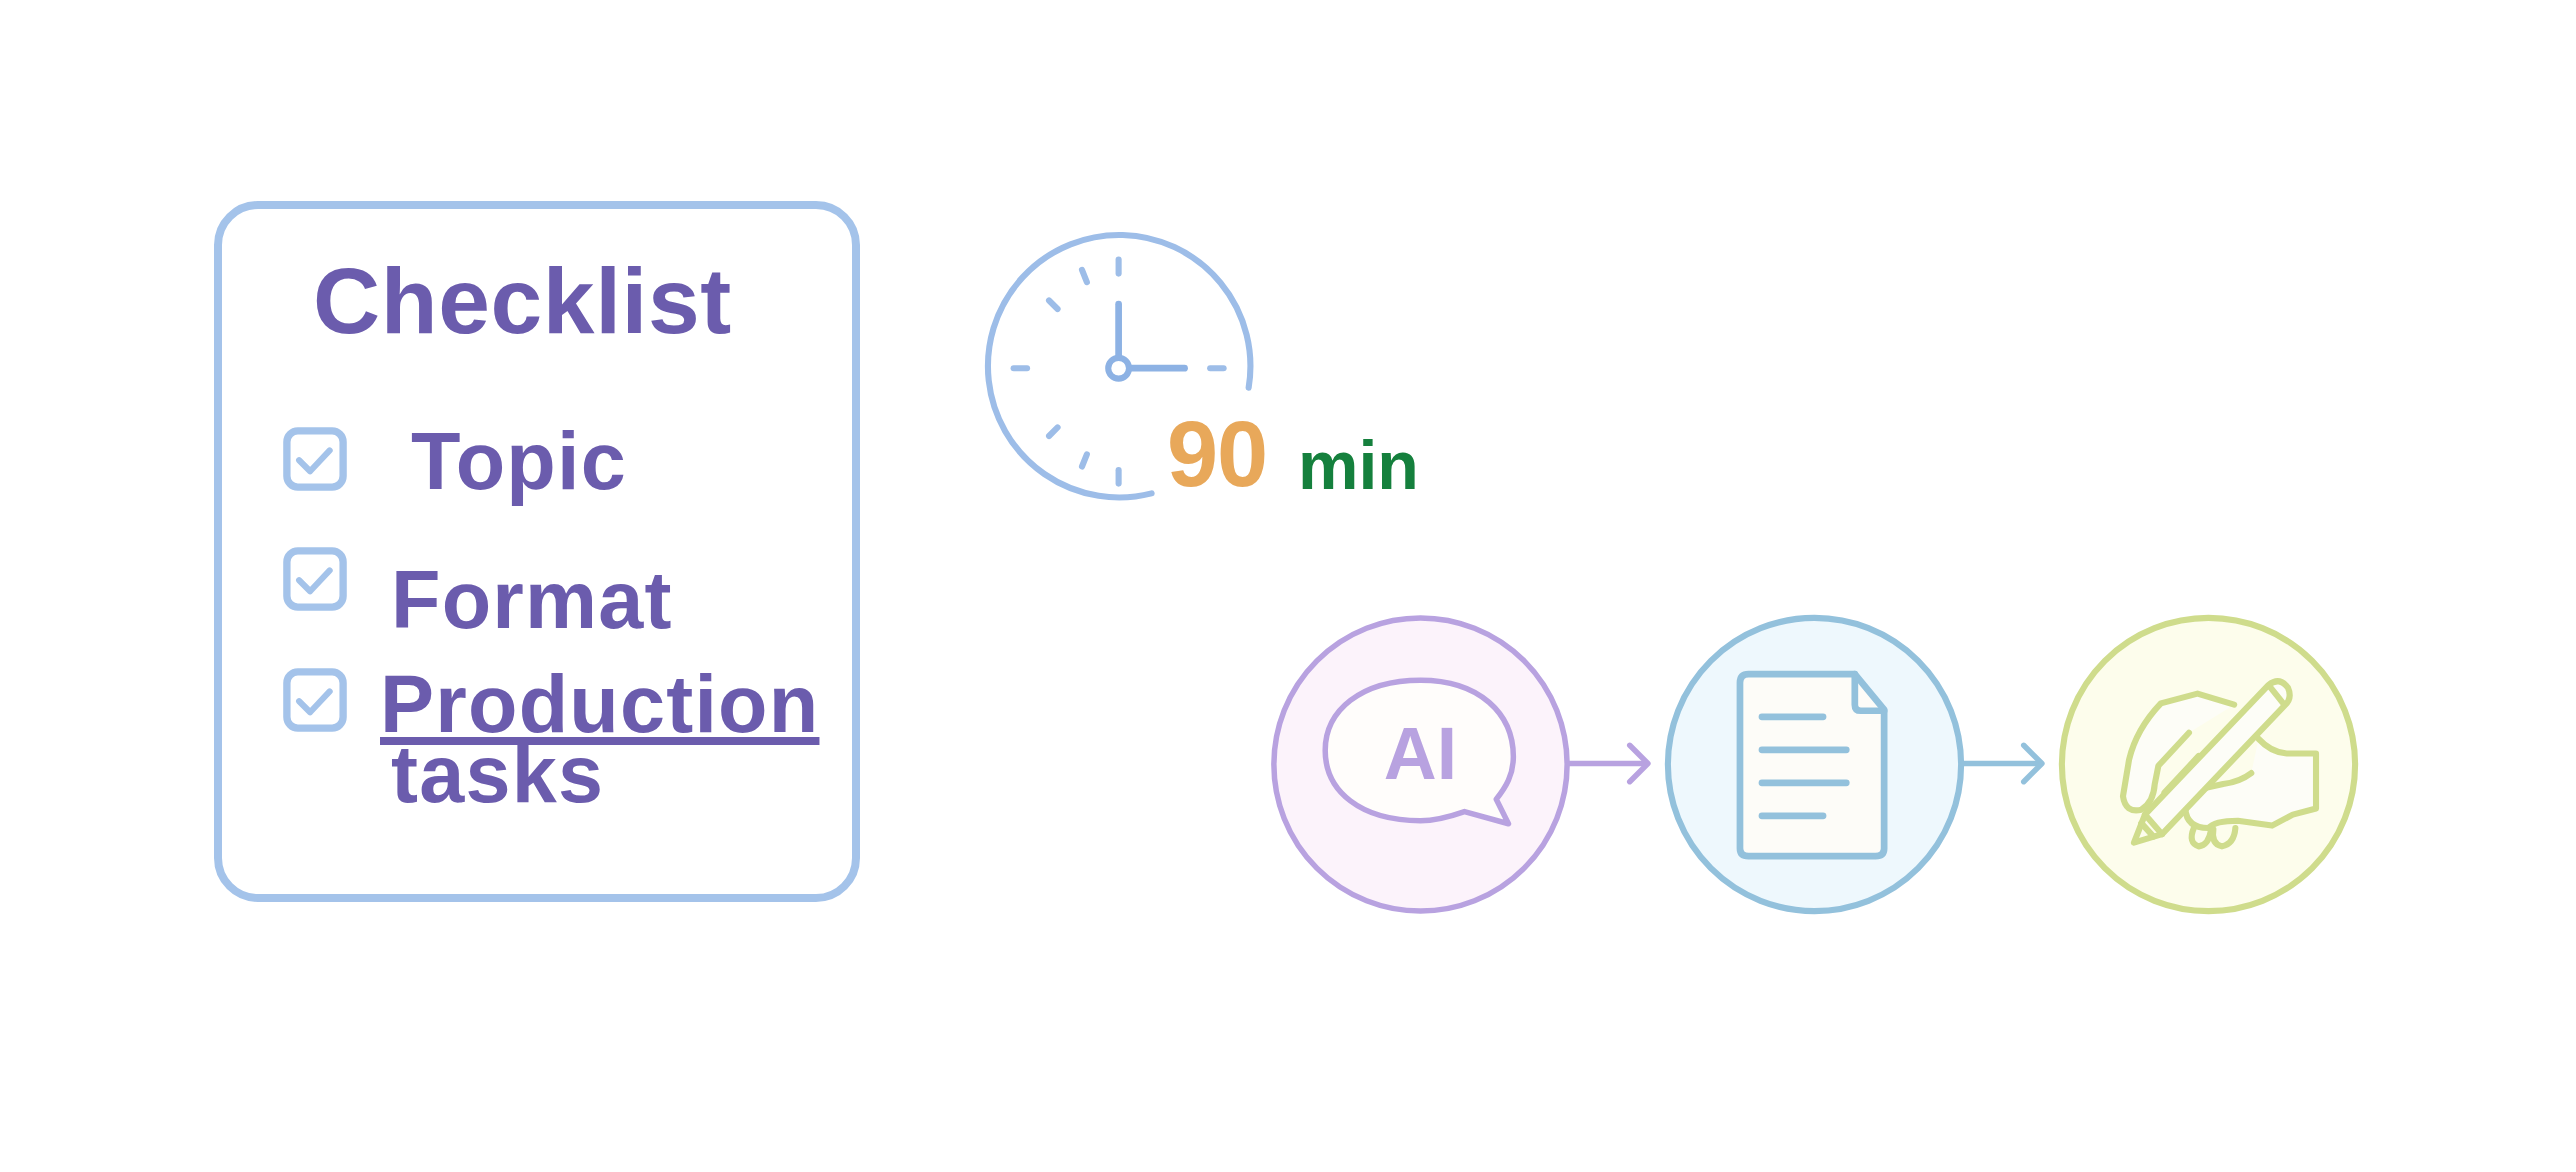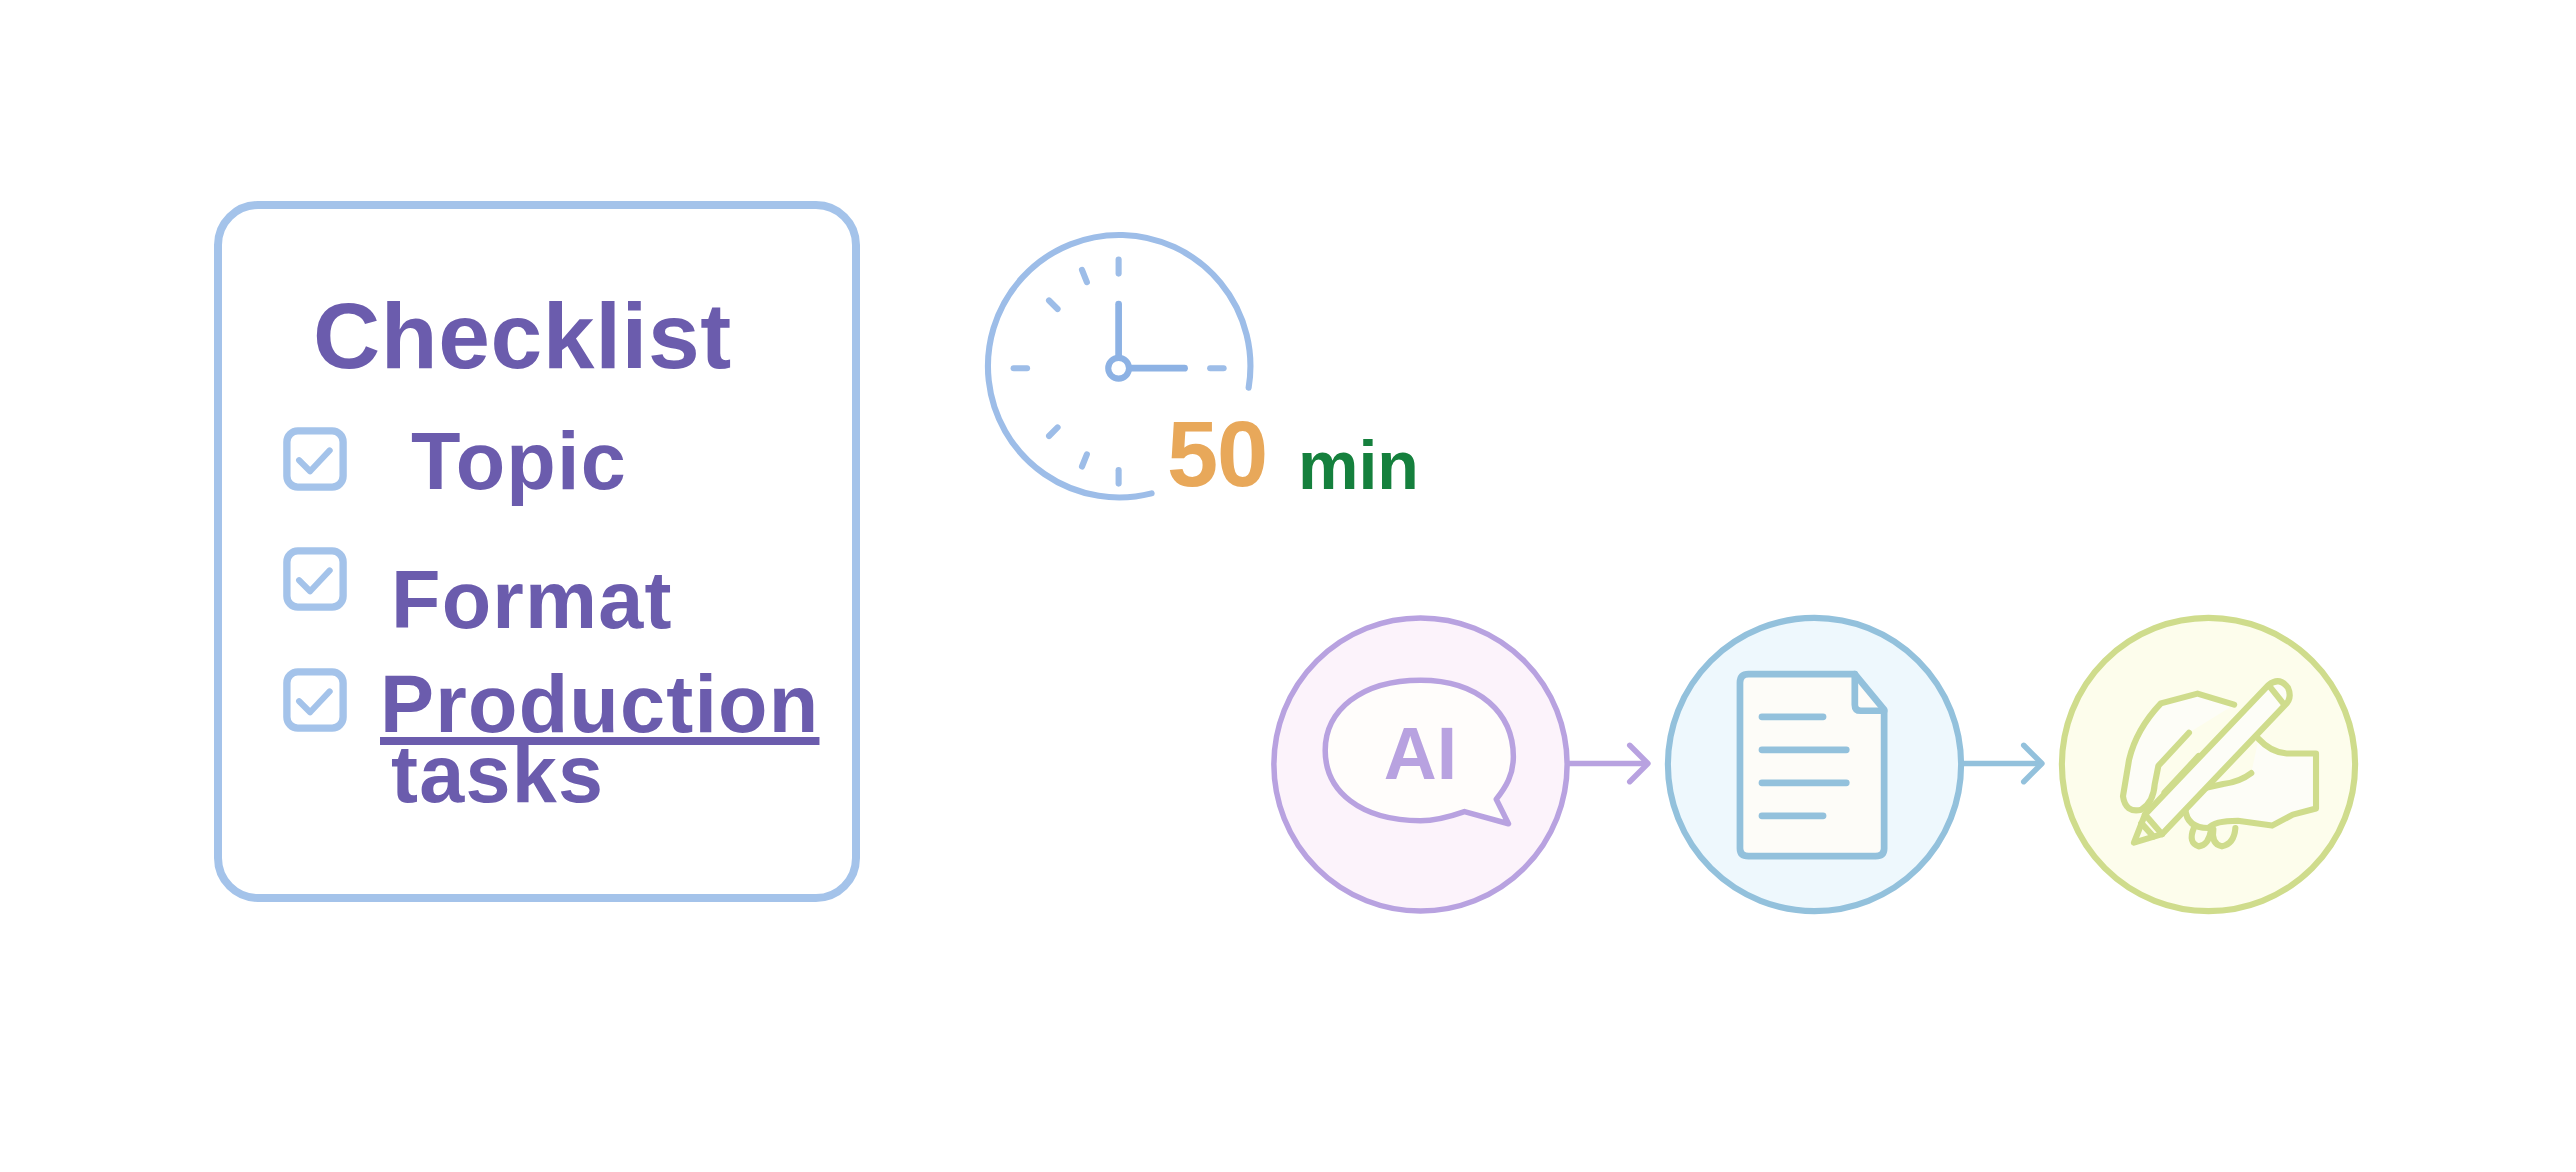--- a/index.html
+++ b/index.html
@@ -29,21 +29,20 @@
     }
     .checklist-title {
       left: 313px;
       top: 255px;
       font-size: 93px;
       font-weight: 700;
       color: #6b5cad;
       letter-spacing: 0.6px;
       line-height: 1;
       white-space: nowrap;
-      margin-top: 35px;
     }
     .check-item-box {
       width: 66px;
       height: 66px;
     }
     .check-item-label {
       font-size: 81px;
       font-weight: 700;
       color: #6b5cad;
       line-height: 1;
@@ -122,21 +121,21 @@
     <line x1="382" y1="233" x2="404" y2="233"></line>
     <line x1="118" y1="344" x2="132" y2="330"></line>
     <line x1="172" y1="394" x2="180" y2="374"></line>
     <line x1="232" y1="400" x2="232" y2="422"></line>
   </g>
 
   <line x1="232" y1="128" x2="232" y2="216" stroke="#8db2e4" stroke-width="11" stroke-linecap="round"></line>
   <line x1="250" y1="233" x2="340" y2="233" stroke="#8db2e4" stroke-width="11" stroke-linecap="round"></line>
   <circle cx="232" cy="233" r="17" fill="#ffffff" stroke="#8db2e4" stroke-width="10"></circle>
 </svg>
-<div class="abs time-value">50</div>
+<div class="abs time-value">90</div>
 <div class="abs time-unit">min</div>
 
 <svg class="abs flow-node" style="left:1269px;" viewBox="0 0 496 496">
   <circle cx="248" cy="248" r="240" fill="#fcf3fb" stroke="#b8a2e0" stroke-width="9"></circle>
   <g>
     <path d="M 248 110 C 345 110 400 165 400 235 C 400 265 388 285 372 305 L 392 345 L 320 325 C 300 332 275 340 248 340 C 150 340 92 292 92 225 C 92 160 150 110 248 110 Z" fill="#fffdfb" stroke="#b8a2e0" stroke-width="9" stroke-linejoin="round"></path>
     <text x="248" y="272" text-anchor="middle" font-family="Liberation Sans, DejaVu Sans, sans-serif" font-size="120" font-weight="700" fill="#b8a2e0">AI</text>
   </g>
 </svg>
 

